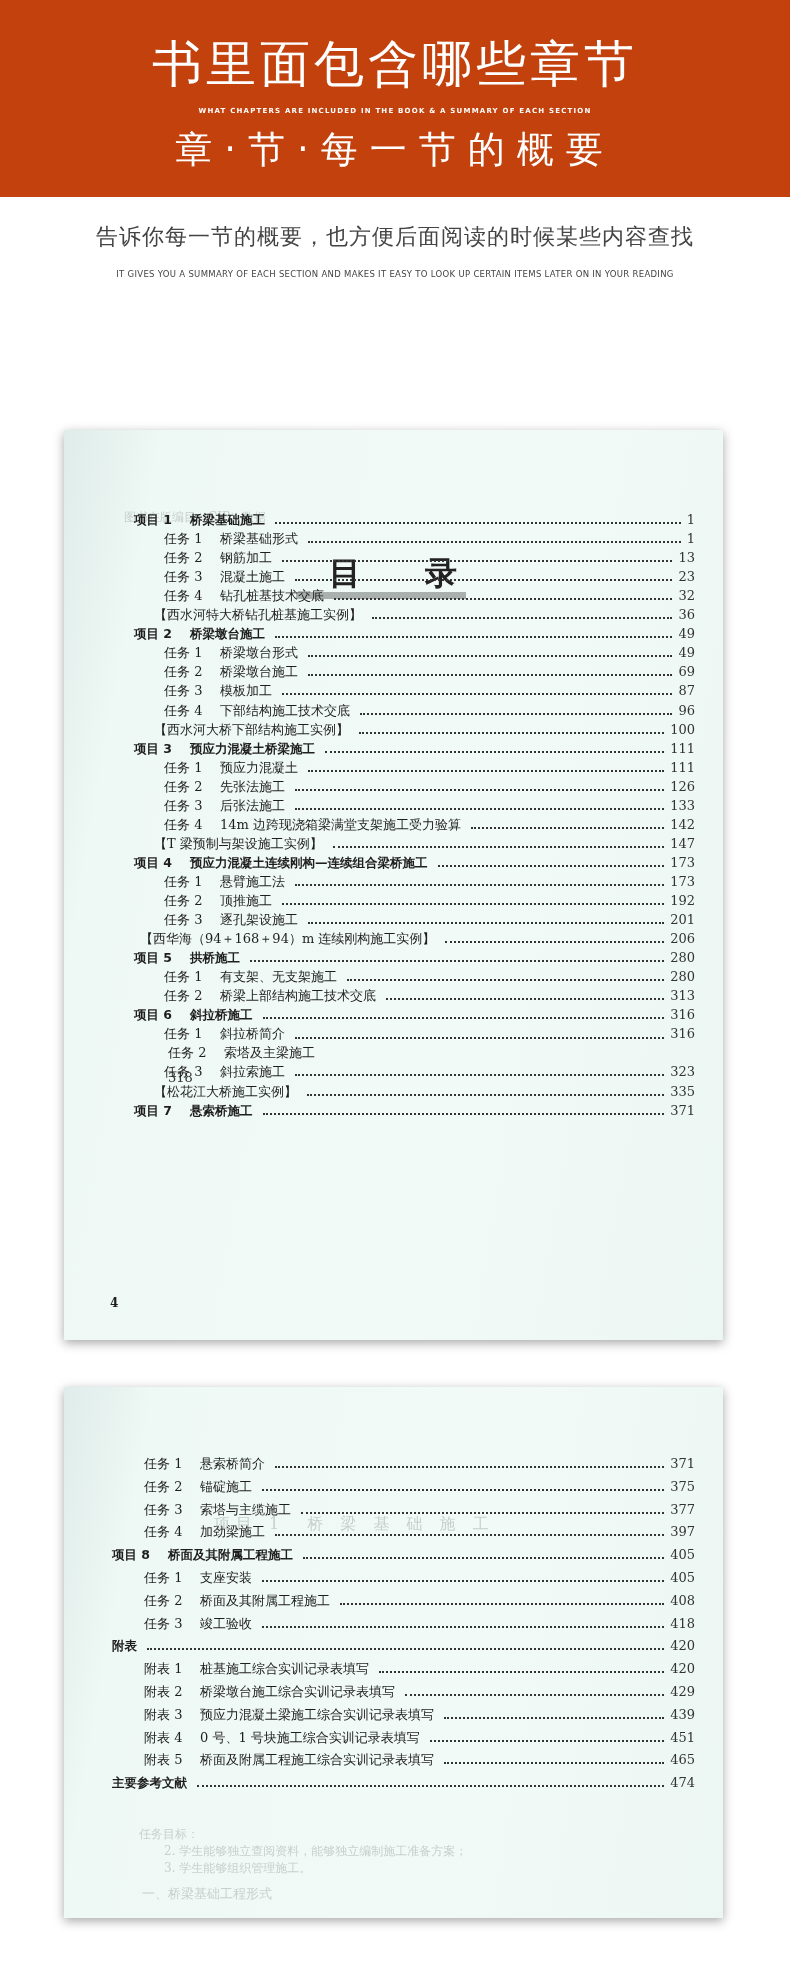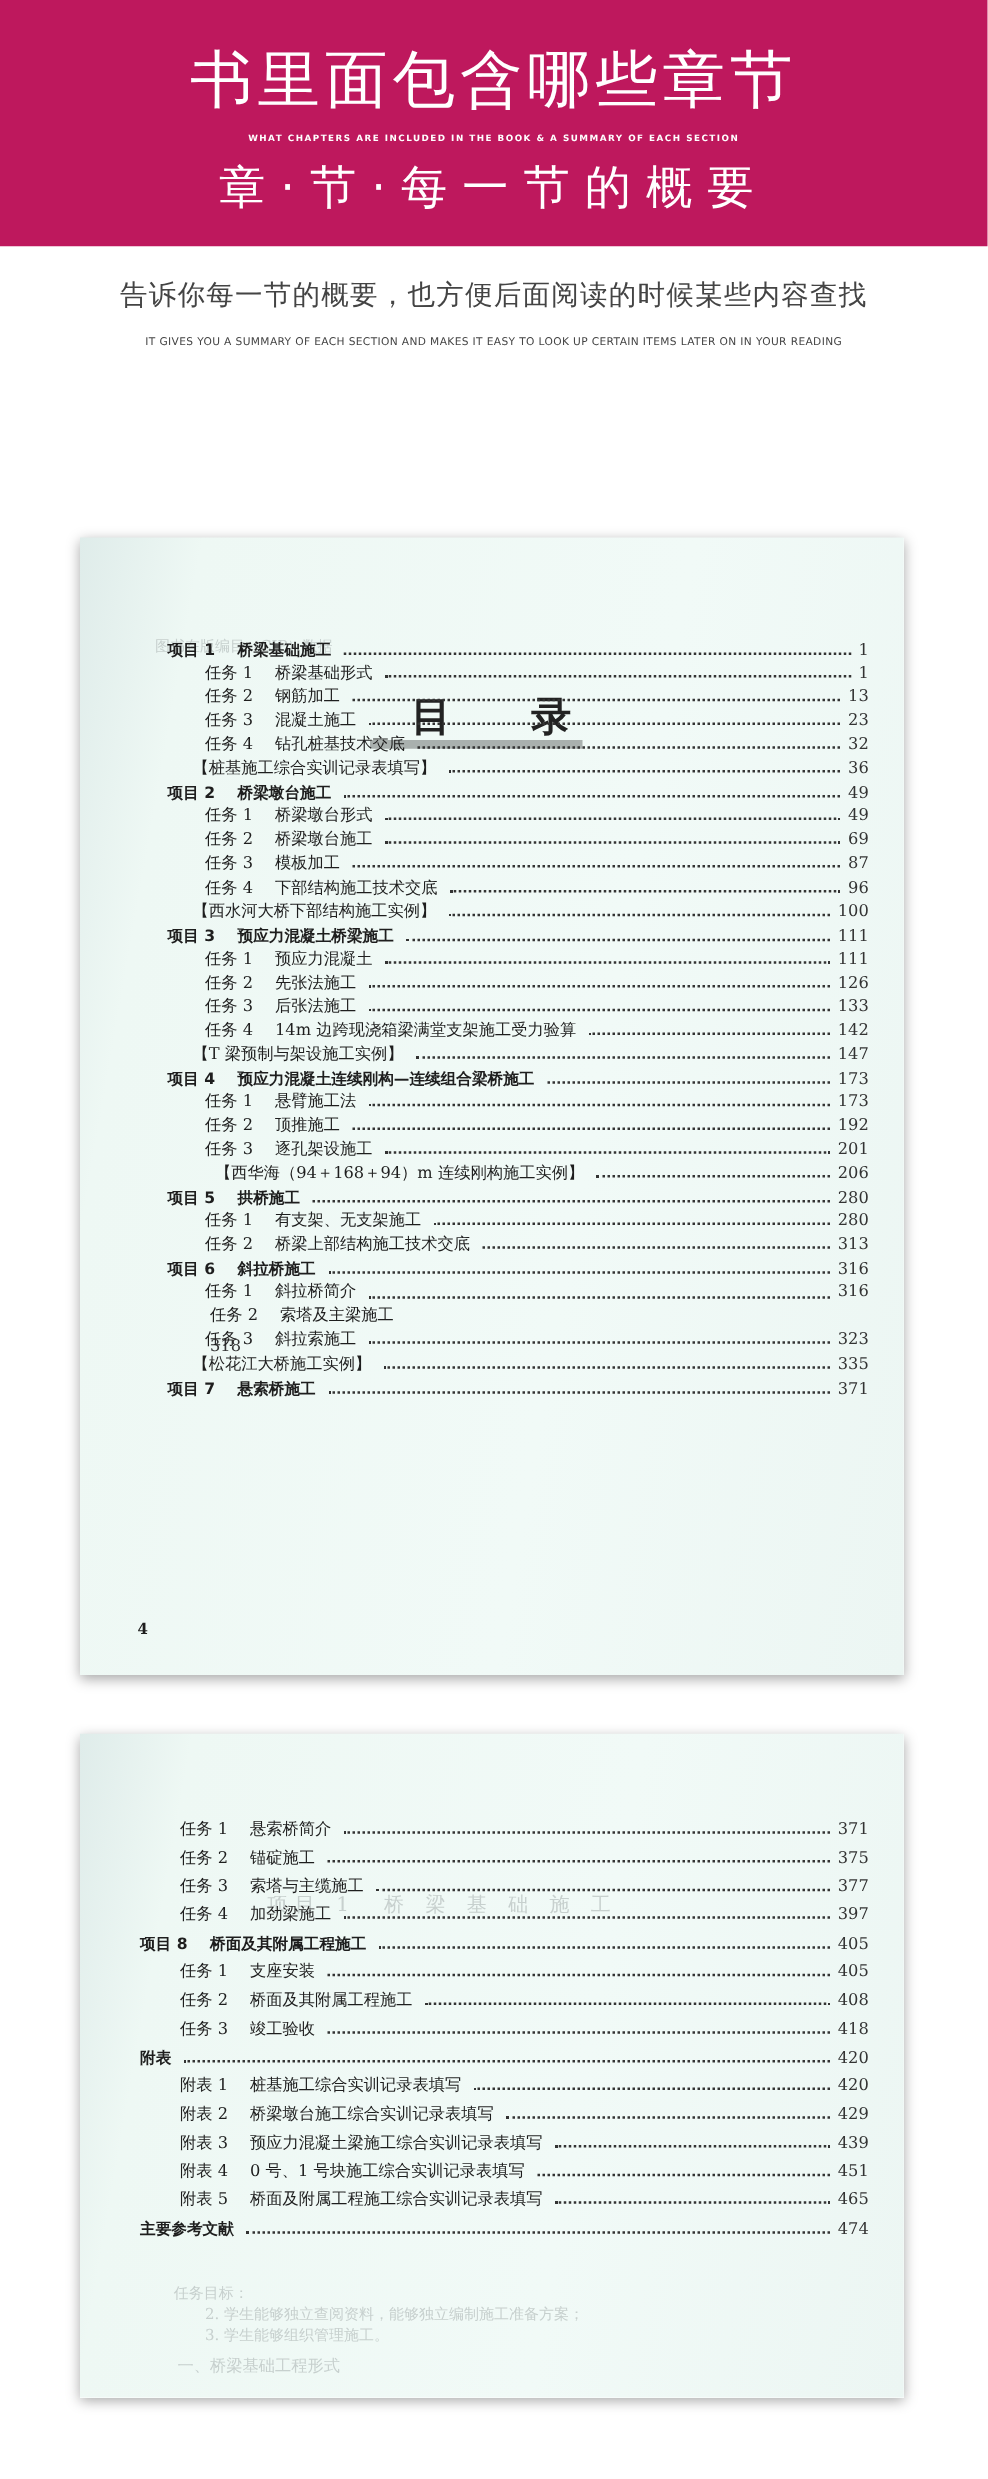--- a/index.html
+++ b/index.html
@@ -2,21 +2,21 @@
 <html><head>
 <meta charset="utf-8">
 <style>
   html, body { margin: 0; padding: 0; }
   body {
     width: 790px; height: 1983px; background: #ffffff; position: relative; overflow: hidden;
     font-family: "DejaVu Sans", sans-serif;
   }
   .banner {
     position: absolute; left: 0; top: 0; width: 790px; height: 197px;
-    background: #be185d; color: #ffffff; text-align: center;
+    background: #c2410c; color: #ffffff; text-align: center;
   }
   .banner-title {
     position: absolute; left: 0; right: 0; top: 34px;
     font-family: "DejaVu Serif", serif; font-size: 50px; letter-spacing: 4px; line-height: 60px;
   }
   .banner-sub-en {
     position: absolute; left: 0; right: 0; top: 106px;
     font-size: 7px; letter-spacing: 1.2px; font-weight: bold; line-height: 10px;
   }
   .banner-sub-cn {
@@ -101,21 +101,21 @@
         <span class="label"><span class="num-prefix">任务 3</span><span>混凝土施工</span></span>
         <span class="dots"></span>
         <span class="pg">23</span>
       </div>
       <div class="toc-row" style="left: 100px; right: 28px; top: 156.2px;">
         <span class="label"><span class="num-prefix">任务 4</span><span>钻孔桩基技术交底</span></span>
         <span class="dots"></span>
         <span class="pg">32</span>
       </div>
       <div class="toc-row" style="left: 90px; right: 28px; top: 175.25px;">
-        <span class="label"><span>【桩基施工综合实训记录表填写】</span></span>
+        <span class="label"><span>【西水河特大桥钻孔桩基施工实例】</span></span>
         <span class="dots"></span>
         <span class="pg">36</span>
       </div>
       <div class="toc-row project" style="left: 70px; right: 28px; top: 194.3px;">
         <span class="label"><span class="num-prefix">项目 2</span><span>桥梁墩台施工</span></span>
         <span class="dots"></span>
         <span class="pg">49</span>
       </div>
       <div class="toc-row" style="left: 100px; right: 28px; top: 213.35px;">
         <span class="label"><span class="num-prefix">任务 1</span><span>桥梁墩台形式</span></span>
@@ -185,21 +185,21 @@
       <div class="toc-row" style="left: 100px; right: 28px; top: 461px;">
         <span class="label"><span class="num-prefix">任务 2</span><span>顶推施工</span></span>
         <span class="dots"></span>
         <span class="pg">192</span>
       </div>
       <div class="toc-row" style="left: 100px; right: 28px; top: 480.05px;">
         <span class="label"><span class="num-prefix">任务 3</span><span>逐孔架设施工</span></span>
         <span class="dots"></span>
         <span class="pg">201</span>
       </div>
-      <div class="toc-row" style="left: 108px; right: 28px; top: 499.1px;">
+      <div class="toc-row" style="left: 76px; right: 28px; top: 499.1px;">
         <span class="label"><span>【西华海（94＋168＋94）m 连续刚构施工实例】</span></span>
         <span class="dots"></span>
         <span class="pg">206</span>
       </div>
       <div class="toc-row project" style="left: 70px; right: 28px; top: 518.15px;">
         <span class="label"><span class="num-prefix">项目 5</span><span>拱桥施工</span></span>
         <span class="dots"></span>
         <span class="pg">280</span>
       </div>
       <div class="toc-row" style="left: 100px; right: 28px; top: 537.2px;">

